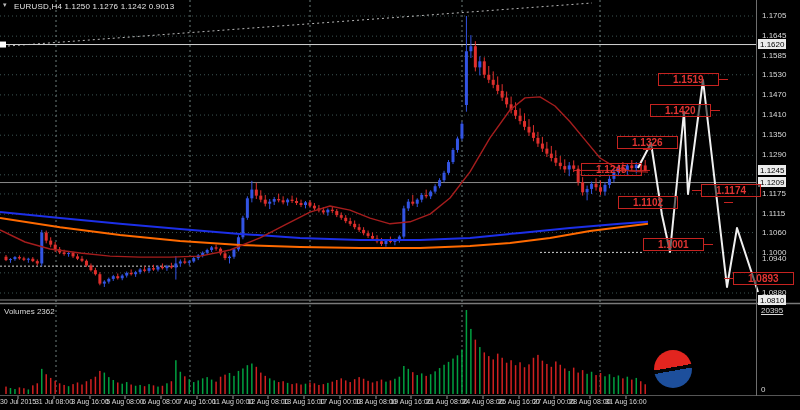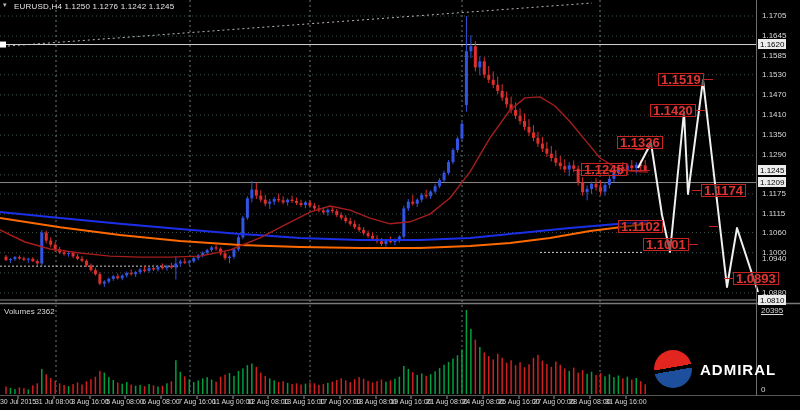--- a/index.html
+++ b/index.html
@@ -11,21 +11,21 @@
   #price-axis{position:absolute;left:757px;top:0;width:43px;height:380px;}
   .ptick{position:absolute;left:5px;font-size:8px;color:#d9d9d9;white-space:nowrap;}
   .pbox{position:absolute;left:1px;background:#ececec;color:#000;font-size:8px;
         padding:1px 2px 0 2px;height:9px;line-height:9px;white-space:nowrap;}
   #time-axis{position:absolute;left:0;top:396px;width:800px;height:14px;}
   .ttick{position:absolute;top:2px;transform:translateX(-50%);font-size:7px;color:#d9d9d9;white-space:nowrap;}
   #vol-label{position:absolute;left:4px;top:307px;font-size:8px;color:#d9d9d9;}
   .vmax{position:absolute;left:761px;font-size:8px;color:#d9d9d9;}
   .rlabel{position:absolute;display:flex;align-items:center;}
   .rlabel .box{border:1px solid #c62320;color:#e03432;background:rgba(0,0,0,.55);
-               font-size:13px;font-weight:bold;padding:0 2px;line-height:11px;white-space:nowrap;}
+               font-size:10px;font-weight:bold;padding:0 14px;line-height:11px;white-space:nowrap;}
   .rlabel .dash{width:9px;height:1px;background:#c62320;}
   #logo{position:absolute;left:654px;top:350px;display:flex;align-items:center;gap:8px;}
   #logo-icon{width:38px;height:38px;border-radius:50%;
              background:linear-gradient(170deg,#e2251f 46%,#050505 46% 54%,#1d4f9c 54%);}
   #logo-text{color:#fff;font-weight:bold;font-size:15px;line-height:17px;letter-spacing:1px;}
 </style>
 </head>
 <body>
 
 <div id="screen">
@@ -511,21 +511,21 @@
       <line x1="376" y1="396" x2="376" y2="399" stroke="#999" stroke-width="1"></line>
       <line x1="411" y1="396" x2="411" y2="399" stroke="#999" stroke-width="1"></line>
       <line x1="447" y1="396" x2="447" y2="399" stroke="#999" stroke-width="1"></line>
       <line x1="483" y1="396" x2="483" y2="399" stroke="#999" stroke-width="1"></line>
       <line x1="519" y1="396" x2="519" y2="399" stroke="#999" stroke-width="1"></line>
       <line x1="554" y1="396" x2="554" y2="399" stroke="#999" stroke-width="1"></line>
       <line x1="590" y1="396" x2="590" y2="399" stroke="#999" stroke-width="1"></line>
       <line x1="626" y1="396" x2="626" y2="399" stroke="#999" stroke-width="1"></line>
     </svg>
   <div id="menu-ico">▾</div>
-  <div id="title">EURUSD,H4  1.1250 1.1276 1.1242 1.1245</div>
+  <div id="title">EURUSD,H4  1.1250 1.1276 1.1242 0.9013</div>
   <div id="price-axis">
       <div class="ptick" style="top: 11px;">1.1705</div>
       <div class="ptick" style="top: 31.1456px; text-align: right;">1.1645</div>
       <div class="ptick" style="top: 51.2912px;">1.1585</div>
       <div class="ptick" style="top: 69.758px;">1.1530</div>
       <div class="ptick" style="top: 89.9036px;">1.1470</div>
       <div class="ptick" style="top: 110.049px;">1.1410</div>
       <div class="ptick" style="top: 130.195px;">1.1350</div>
       <div class="ptick" style="top: 150.34px;">1.1290</div>
       <div class="ptick" style="top: 188.953px;">1.1175</div>
@@ -569,38 +569,37 @@
         <span class="dash"></span>
       </div>
       <div class="rlabel" style="left: 617px; top: 136px; flex-direction: column;">
         <span class="box">1.1326</span>
         <span class="dash"></span>
       </div>
       <div class="rlabel" style="left: 692px; top: 184px;">
         <span class="dash"></span>
         <span class="box">1.1174</span>
       </div>
-      <div class="rlabel" style="left: 618px; top: 220px; gap: 46px;">
+      <div class="rlabel" style="left: 618px; top: 196px; gap: 46px;">
         <span class="box">1.1102</span>
         <span class="dash"></span>
       </div>
       <div class="rlabel" style="left: 643px; top: 238px;">
         <span class="box">1.1001</span>
         <span class="dash"></span>
       </div>
       <div class="rlabel" style="left: 724px; top: 272px;">
         <span class="dash"></span>
         <span class="box">1.0893</span>
       </div>
       <div class="rlabel" style="left: 581px; top: 163.45px;">
         <span class="box" style="background: transparent;">1.1245</span>
       </div>
     </div>
   <div id="vol-label">Volumes 2362</div>
   <div id="logo">
     <div id="logo-icon"></div>
     <div id="logo-text">
-      <div>ADMIRAL</div>
     </div>
   </div>
 <div class="vmax" style="top: 306px; text-decoration: underline;">20395</div>
     <div class="vmax" style="top: 385px;">0</div>
   </div>
 
 </body></html>

